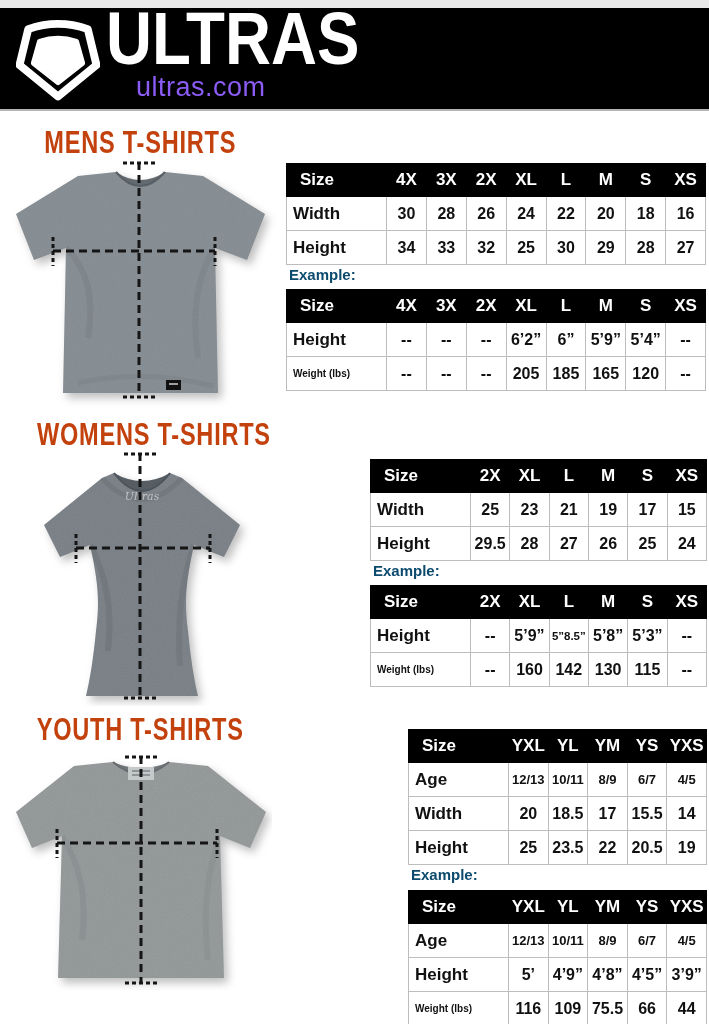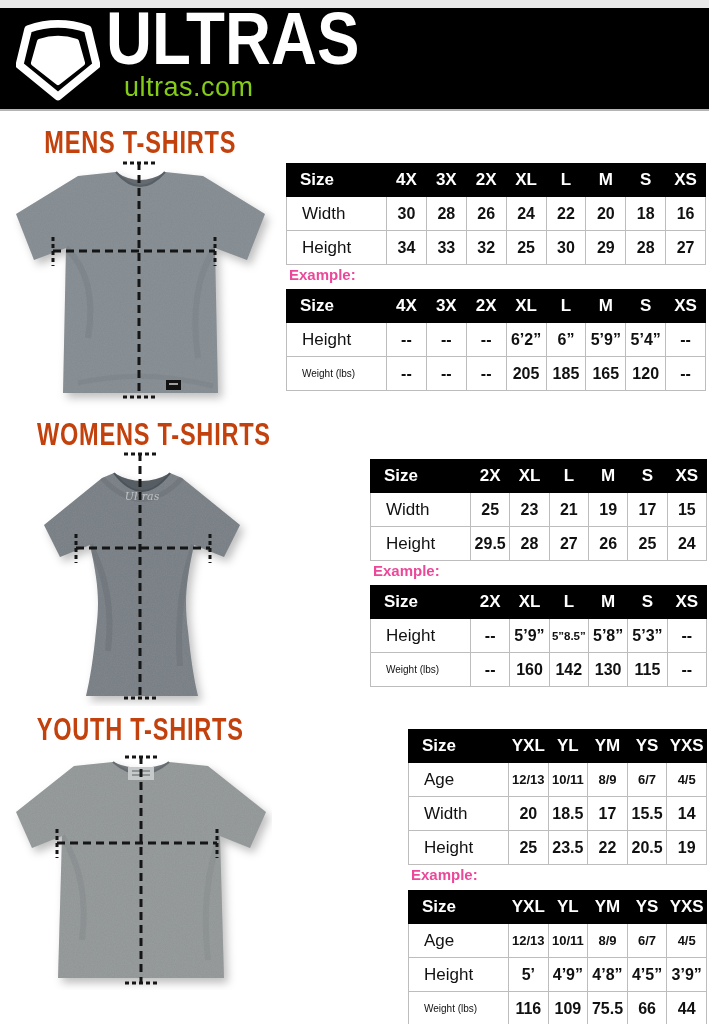--- a/index.html
+++ b/index.html
@@ -4,42 +4,42 @@
 <style>
   html,body{margin:0;padding:0;}
   body{background:#e9e9e9;font-family:"Liberation Sans",sans-serif;}
   #page{position:relative;width:709px;height:1024px;background:#ffffff;overflow:hidden;margin:8px auto;}
 
   
   #top-bar{position:absolute;left:0;top:0;width:709px;height:101px;border-bottom:2px solid #b5b5b5;}
   #logo-svg{position:absolute;left:16px;top:5px;}
   .brand{position:absolute;left:106px;top:-8px;font-size:74px;line-height:1.05;font-weight:bold;color:#fff;
          letter-spacing:0px;transform:scaleX(0.86);transform-origin:left top;white-space:nowrap;}
-  .site{position:absolute;left:124px;top:64px;font-size:27px;color:#84cc16;letter-spacing:0.5px;}
+  .site{position:absolute;left:136px;top:64px;font-size:27px;color:#8b5cf6;letter-spacing:0.5px;}
 
   
   .sec-title{position:absolute;width:272px;text-align:center;font-weight:bold;color:#c2410c;
              font-size:31px;line-height:1;white-space:nowrap;}
   .sec-title>span{display:inline-block;transform:scaleX(0.76);transform-origin:center;letter-spacing:1px;}
   #title-mens{left:4px;top:119px;}
   #title-womens{left:0px;top:411px;}
   #title-youth{left:4px;top:706px;}
 
   
-  .example-label{position:absolute;font-size:15px;font-weight:bold;color:#ec4899;}
+  .example-label{position:absolute;font-size:15px;font-weight:bold;color:#0c4a6e;}
   #ex-mens{left:289px;top:258px;}
   #ex-womens{left:373px;top:554px;}
   #ex-youth{left:411px;top:858px;}
 
   
   table.size-table{position:absolute;border-collapse:collapse;table-layout:fixed;background:#fff;}
   .size-table th,.size-table td{border:1px solid #bdbdbd;padding:0;}
   .size-table thead th{background:#000;color:#fff;border-color:#000;height:32px;font-size:17px;font-weight:bold;text-align:center;}
   .size-table thead th.corner{text-align:left;padding-left:13px;width:86px;}
-  .size-table tbody th{text-align:left;padding-left:15px;font-size:17px;font-weight:normal;color:#111;height:33px;background:#fff;}
+  .size-table tbody th{text-align:left;padding-left:6px;font-size:17px;font-weight:bold;color:#111;height:33px;background:#fff;}
   .size-table tbody th.two-line{font-size:10px;line-height:1.1;}
   .size-table td{text-align:center;font-size:16px;font-weight:bold;color:#111;}
   .size-table td.small{font-size:13px;}
   .size-table td.tiny{font-size:11.5px;}
   #tbl-mens-size   {left:286px;top:155px;width:420px;}
   #tbl-mens-ex     {left:286px;top:281px;width:420px;}
   #tbl-womens-size {left:370px;top:451px;width:337px;}
   #tbl-womens-ex   {left:370px;top:577px;width:337px;}
   #tbl-youth-size  {left:408px;top:721px;width:299px;}
   #tbl-youth-ex    {left:408px;top:882px;width:299px;}

